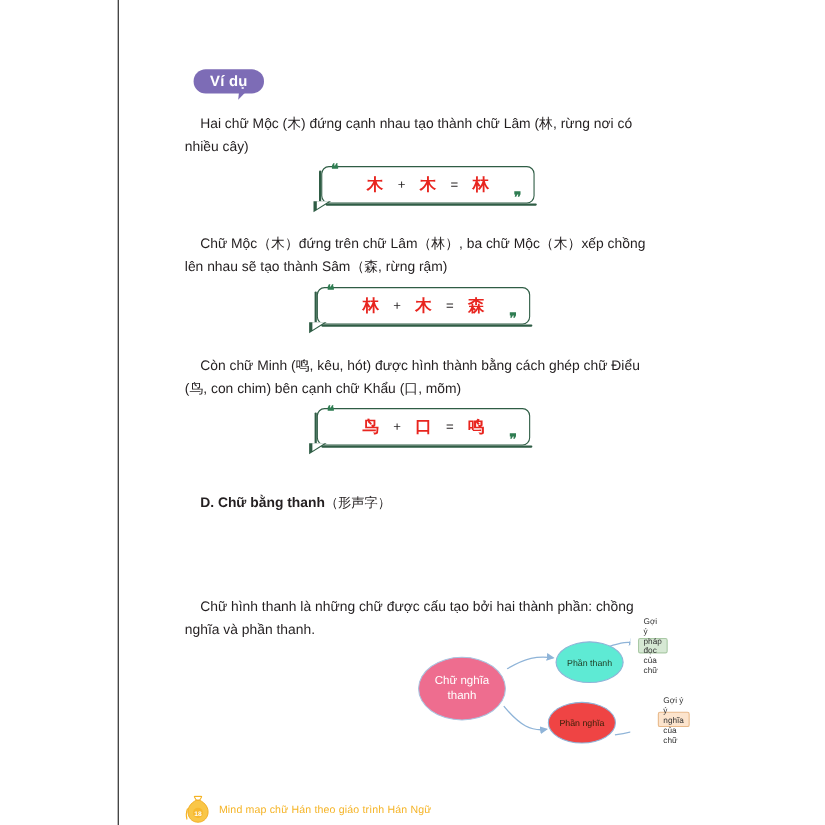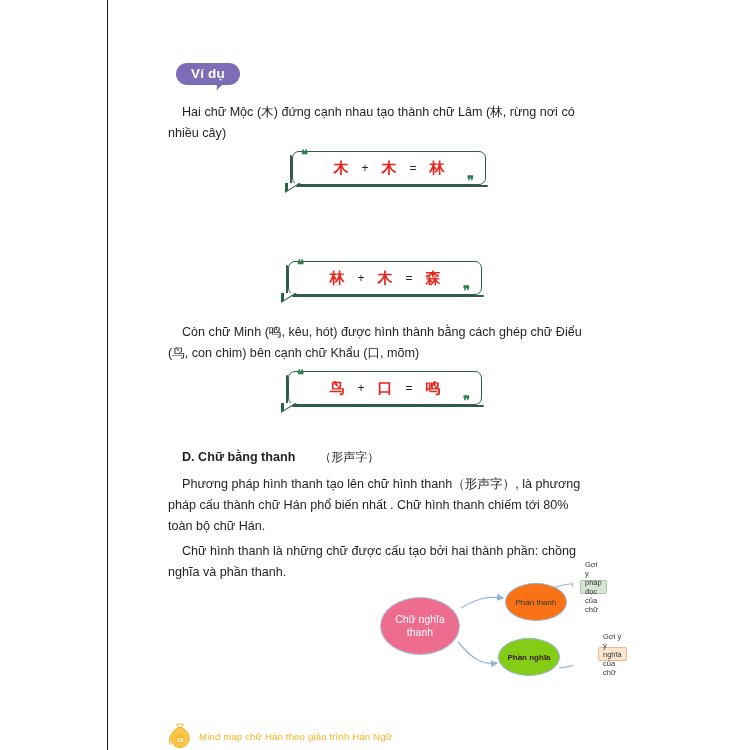--- a/index.html
+++ b/index.html
@@ -66,21 +66,21 @@
   
   .para {
     position: absolute;
     left: 0;
     width: 428px;
     font-size: 12.6px;
     line-height: 21px;
     color: #231f20;
     text-indent: 14px;
   }
-  .han { font-family: "DejaVu Sans", sans-serif; font-size: 12px; padding-left: 24px; }
+  .han { font-family: "DejaVu Sans", sans-serif; font-size: 12px; }
 
   
   .qbox {
     position: absolute;
     width: 200px;
     height: 38px;
   }
   .qbox .frame {
     position: absolute;
     left: 6px; top: 0;
@@ -181,34 +181,33 @@
     background: #ee6d8f;
     border: 1.5px solid #a8c4e0;
     color: #ffffff;
     font-size: 10.5px;
     line-height: 13px;
   }
   .node-green {
     left: 352px; top: 3px;
     width: 62px; height: 38px;
     border-radius: 50%;
-    background: #f97316;
+    background: #5eead4;
     border: 1.2px solid #8fb4d8;
     color: #1e3a20;
     font-size: 8px;
   }
   .node-orange {
     left: 345px; top: 58px;
     width: 62px; height: 38px;
     border-radius: 50%;
-    background: #84cc16;
+    background: #ef4444;
     border: 1.2px solid #8fb4d8;
     color: #3a2008;
     font-size: 8px;
-    font-weight: bold;
   }
   .label-box {
     position: absolute;
     box-sizing: border-box;
     display: flex;
     align-items: center;
     justify-content: center;
     font-size: 7.5px;
     color: #333333;
     border-radius: 2px;
@@ -269,20 +268,21 @@
     <div class="qmark q-close">❞</div>
     <div class="eq">
       <span class="cjk">木</span>
       <span class="op">+</span>
       <span class="cjk">木</span>
       <span class="op">=</span>
       <span class="cjk">林</span>
     </div>
   </div>
 
+  <div class="para" style="top:211px;">Chữ Mộc（木）đứng trên chữ Lâm（林）, ba chữ Mộc（木）xếp chồng lên nhau sẽ tạo thành Sâm（森, rừng rậm)</div>
 
   <div class="qbox" style="left:114px; top:261px;">
     <div class="shadow-l"></div>
     <div class="shadow-b"></div>
     <div class="frame"></div>
     <div class="tail"></div>
     <div class="tail-inner"></div>
     <div class="qmark q-open">❝</div>
     <div class="qmark q-close">❞</div>
     <div class="eq">
@@ -310,21 +310,20 @@
       <span class="cjk">口</span>
       <span class="op">=</span>
       <span class="cjk">鸣</span>
     </div>
   </div>
 
   <div class="heading" style="top:449px;">
     <b>D. Chữ bằng thanh</b><span class="han">（形声字）</span>
   </div>
 
-  <div class="para" style="top:474px;">Phương pháp hình thanh tạo lên chữ hình thanh（形声字）, là phương pháp cấu thành chữ Hán phổ biến nhất . Chữ hình thanh chiếm tới 80% toàn bộ chữ Hán.</div>
   <div class="para" style="top:541px;">Chữ hình thanh là những chữ được cấu tạo bởi hai thành phần: chồng nghĩa và phần thanh.</div>
 
   <div class="mindmap">
     <svg class="mm-svg" width="420" height="120" viewBox="0 0 420 120">
       <defs>
         <marker id="ah" markerWidth="6" markerHeight="6" refX="5" refY="3" orient="auto">
           <path d="M0,0 L6,3 L0,6 z" fill="#8fb4d8"></path>
         </marker>
       </defs>
       <path d="M308,28 C325,18 335,16 350,18" stroke="#8fb4d8" stroke-width="1.2" fill="none" marker-end="url(#ah)"></path>

